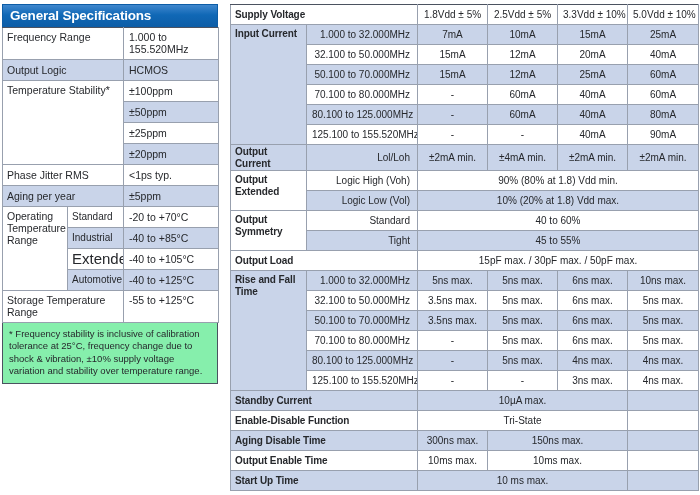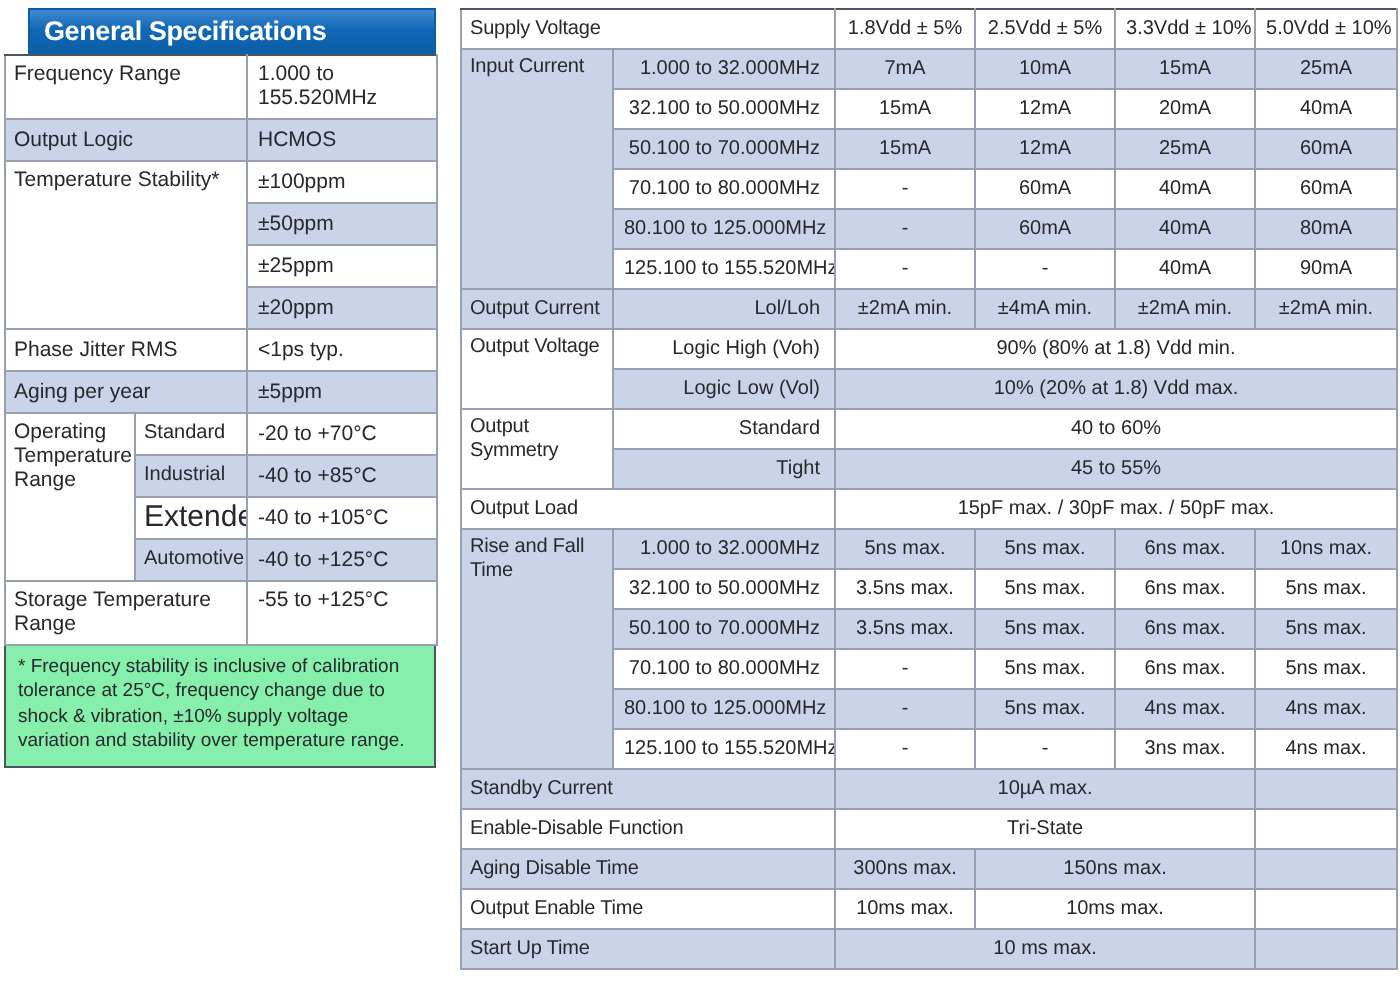--- a/index.html
+++ b/index.html
@@ -9,42 +9,42 @@
     -webkit-font-smoothing:antialiased;
   }
   .spec { position:absolute; top:4px; }
   .spec.general   { left:2px;   width:216px; }
   .spec.electrical{ left:230px; width:468px; }
 
   .bar {
     background:linear-gradient(180deg,#3f87cd 0%,#1068b6 45%,#0d5da6 100%);
     color:#ffffff; font-weight:bold; font-size:13.5px; letter-spacing:-0.2px;
     padding:4px 7px 4px 7px; line-height:14px;
-    border:1px solid #0d5da6; border-bottom:none;margin-left:12px;
+    border:1px solid #0d5da6; border-bottom:none;
   }
 
   table { border-collapse:collapse; table-layout:fixed; width:100%;
           border:1px solid #4b5260; }
   td {
     border:1px solid #98a0ae;
     font-size:10.5px; line-height:1.15;
     padding:1px 5px; height:18px;
     vertical-align:middle; background:#ffffff;
     overflow:hidden;
   }
   tr.b td { background:#c9d4e9; }
   tr.gt td { border-top-color:#4b5260; }
   td.vt { vertical-align:top; padding-top:3px; }
   td.lbl { text-align:left; padding-left:4px; padding-right:2px; }
   td.sub { text-align:right; padding-right:7px; white-space:nowrap;margin-top:33px; }
   td.c   { text-align:center; white-space:nowrap; }
   tr.tall { height:32px; }
 
   .electrical td { font-size:10px; height:17px; }
-  .electrical td.lbl { letter-spacing:-0.1px; }
+  .electrical td.lbl { letter-spacing:-0.1px;font-weight:bold; }
 
   .footnote {
     background:#86efac; border:1px solid #4b5260; border-top:none;
     font-size:9.5px; line-height:1.3; padding:5px 6px 6px 6px; color:#26282c;
   }
 </style>
 </head>
 <body>
 
 <div class="spec general">
@@ -177,21 +177,21 @@
     <tr class="b gt">
       <td class="lbl">Output Current</td>
       <td class="sub">Lol/Loh</td>
       <td class="c">±2mA min.</td>
       <td class="c">±4mA min.</td>
       <td class="c">±2mA min.</td>
       <td class="c">±2mA min.</td>
     </tr>
 
     <tr class="gt">
-      <td rowspan="2" class="lbl vt">Output Voltage</td>
+      <td rowspan="2" class="lbl vt">Output Extended</td>
       <td class="sub">Logic High (Voh)</td>
       <td colspan="4" class="c">90% (80% at 1.8) Vdd min.</td>
     </tr>
     <tr class="b">
       <td class="sub">Logic Low (Vol)</td>
       <td colspan="4" class="c">10% (20% at 1.8) Vdd max.</td>
     </tr>
 
     <tr class="gt">
       <td rowspan="2" class="lbl vt">Output Symmetry</td>

